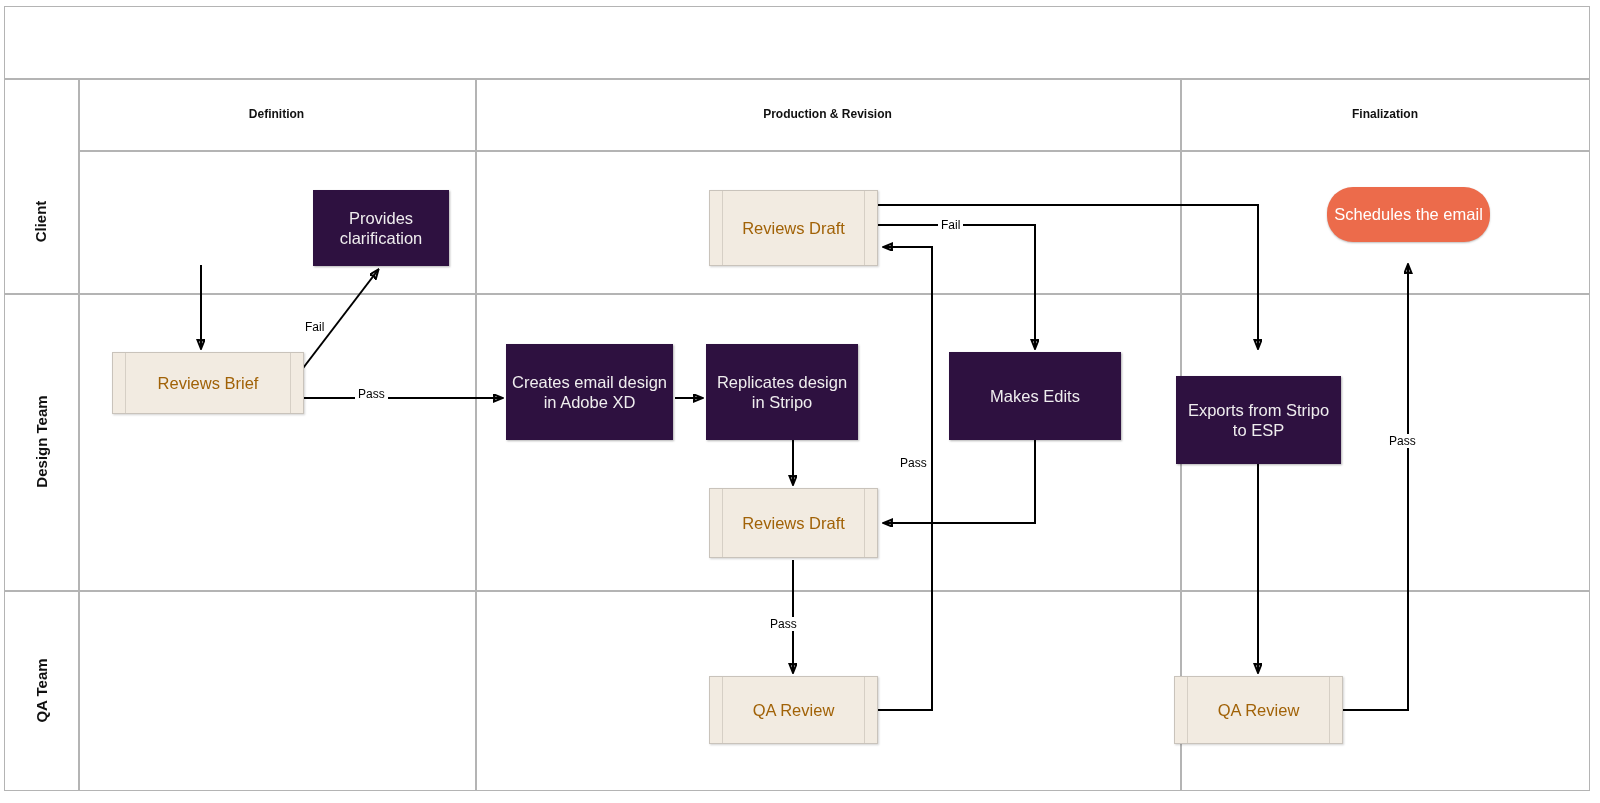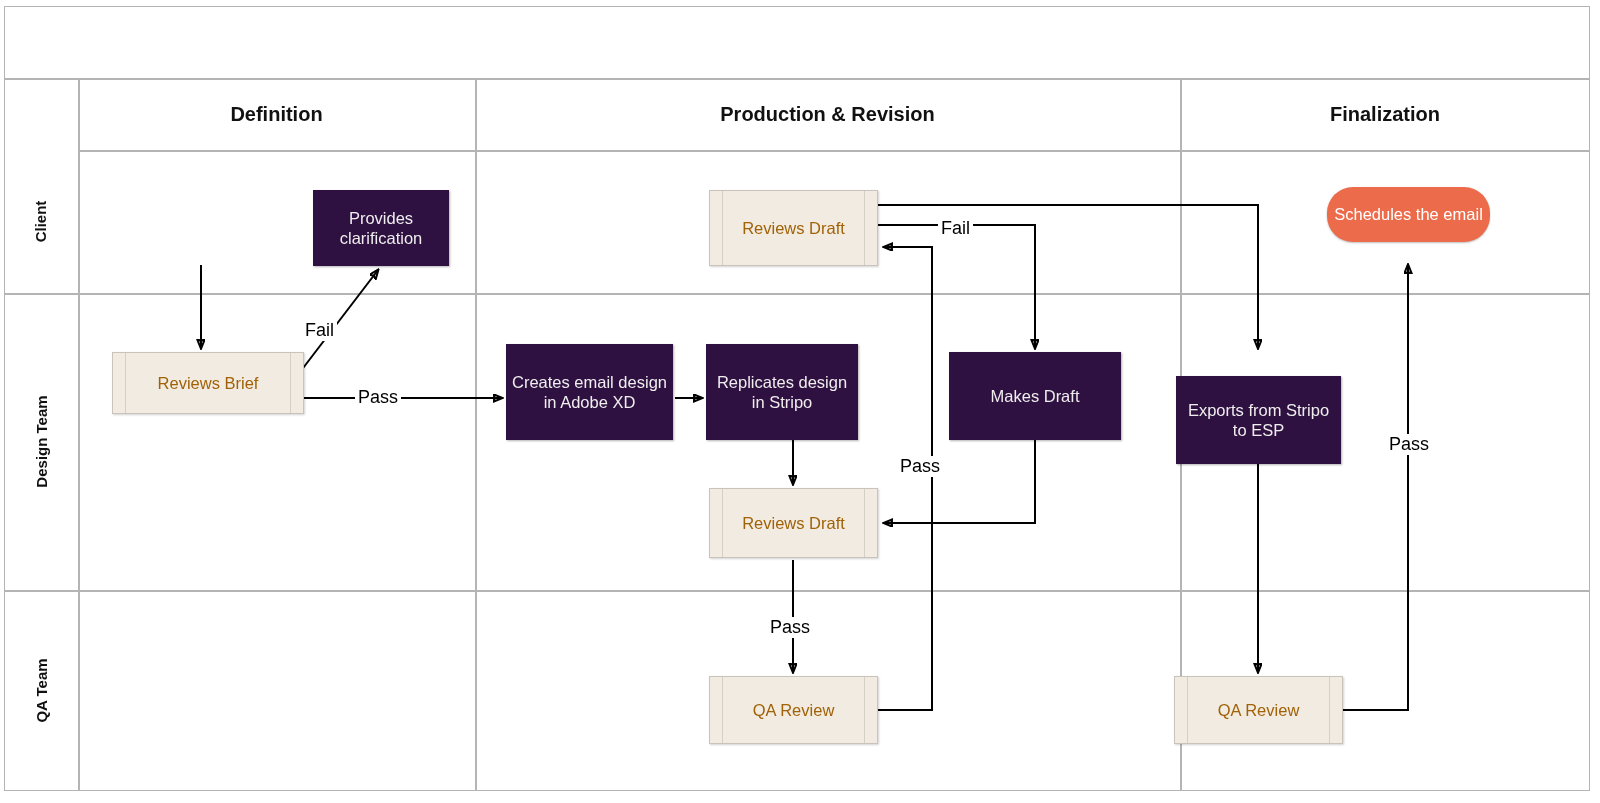--- a/index.html
+++ b/index.html
@@ -10,40 +10,40 @@
   
   .frame{position:absolute;left:4px;top:6px;width:1586px;height:785px;border:1.5px solid #b4b4b4;box-sizing:border-box;background:#fff;}
 
   .hline{position:absolute;background:#b4b4b4;height:1.5px;}
   .vline{position:absolute;background:#b4b4b4;width:1.5px;}
 
   
   .pool-title{position:absolute;left:4px;top:6px;width:1586px;height:72px;display:flex;align-items:center;justify-content:center;
               font-size:19px;font-weight:bold;color:#111;letter-spacing:.1px;}
   .phase-title{position:absolute;height:72px;display:flex;align-items:center;justify-content:center;
-               font-size:20px;font-weight:bold;color:#111;}
+               font-size:12px;font-weight:bold;color:#111;}
   .lane-title{position:absolute;left:4px;width:74px;display:flex;align-items:center;justify-content:center;
               font-size:15px;font-weight:bold;color:#111;}
   .lane-title span{transform:rotate(-90deg);white-space:nowrap;display:block;}
 
   
   .node{position:absolute;box-sizing:border-box;display:flex;align-items:center;justify-content:center;text-align:center;
         font-size:16.5px;line-height:1.22;padding:2px 6px;}
   .node.event{background:#EC6B4B;color:#ffffff;border-radius:26px;box-shadow:0 1px 2px rgba(0,0,0,.25);}
   .node.task{background:#2E1140;color:#EFEDEE;box-shadow:1px 1px 2px rgba(0,0,0,.30);}
   .node.sub{background:#F2EBE1;color:#a16207;border:1px solid #c9c3bb;box-shadow:1px 1px 2px rgba(0,0,0,.18);}
   .node.sub::before,.node.sub::after{content:"";position:absolute;top:0;bottom:0;width:1px;background:#d6cfc5;}
   .node.sub::before{left:12px;}
   .node.sub::after{right:12px;}
   .node.sub .lbl{position:relative;z-index:2;}
 
   
   .edges{position:absolute;left:0;top:0;width:1600px;height:803px;pointer-events:none;}
   .edges path,.edges line{fill:none;stroke:#000;stroke-width:2;}
-  .edge-label{position:absolute;font-size:18px;color:#000;background:#fff;padding:0 3px;white-space:nowrap;}
+  .edge-label{position:absolute;font-size:12px;color:#000;background:#fff;padding:0 3px;white-space:nowrap;}
 </style>
 </head>
 <body>
 
 <div id="stage">
 
   <div class="frame"></div>
 
 
   <div class="hline" style="left:4px;  top:78px;  width:1586px;"></div>
@@ -131,21 +131,21 @@
 
   <div class="node sub" style="left:709px; top:676px; width:169px; height:68px;">
     <span class="lbl">QA Review</span>
   </div>
 
   <div class="node sub" style="left:709px; top:190px; width:169px; height:76px;">
     <span class="lbl">Reviews Draft</span>
   </div>
 
   <div class="node task" style="left:949px; top:352px; width:172px; height:88px;">
-    <span class="lbl">Makes Draft</span>
+    <span class="lbl">Makes Edits</span>
   </div>
 
   <div class="node task" style="left:1176px; top:352px; width:165px; height:88px;margin-top:24px;">
     <span class="lbl">Exports from Stripo to ESP</span>
   </div>
 
   <div class="node sub" style="left:1174px; top:676px; width:169px; height:68px;">
     <span class="lbl">QA Review</span>
   </div>
 

